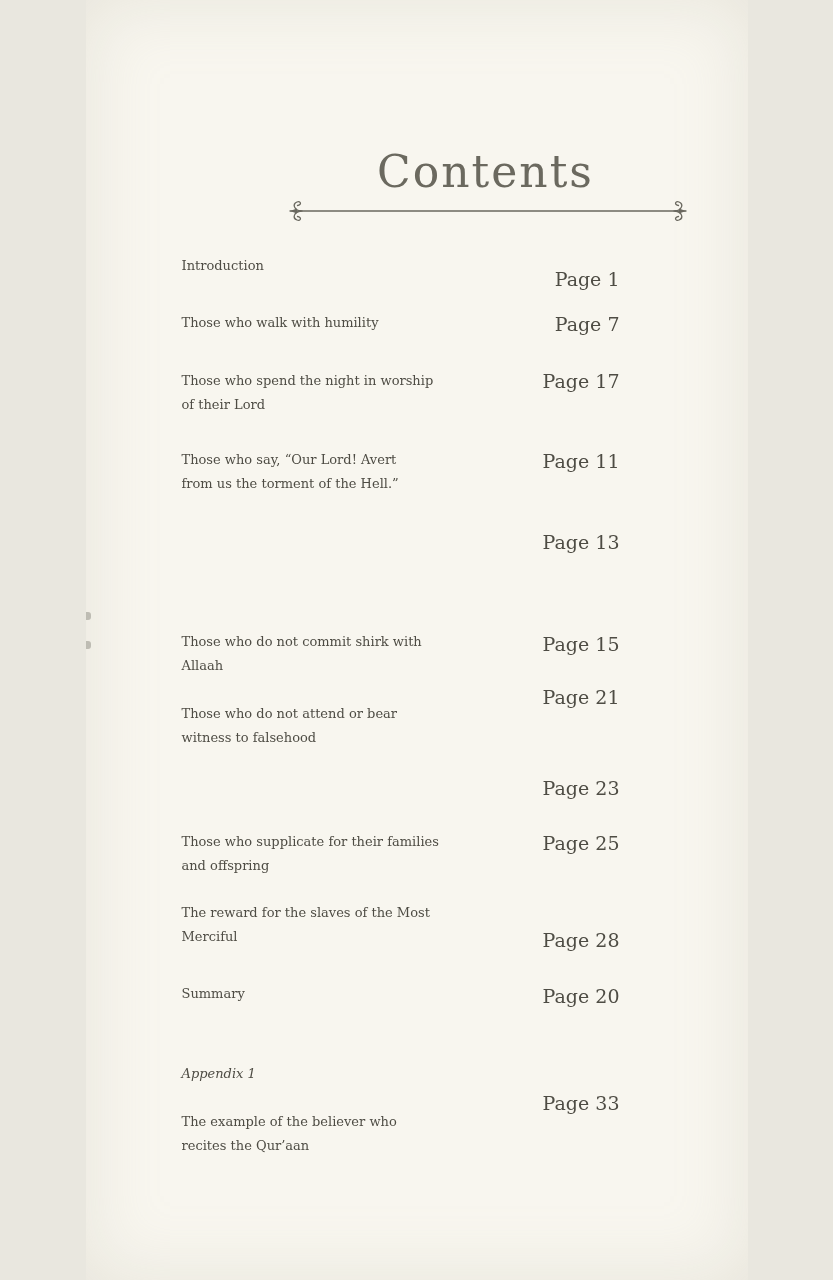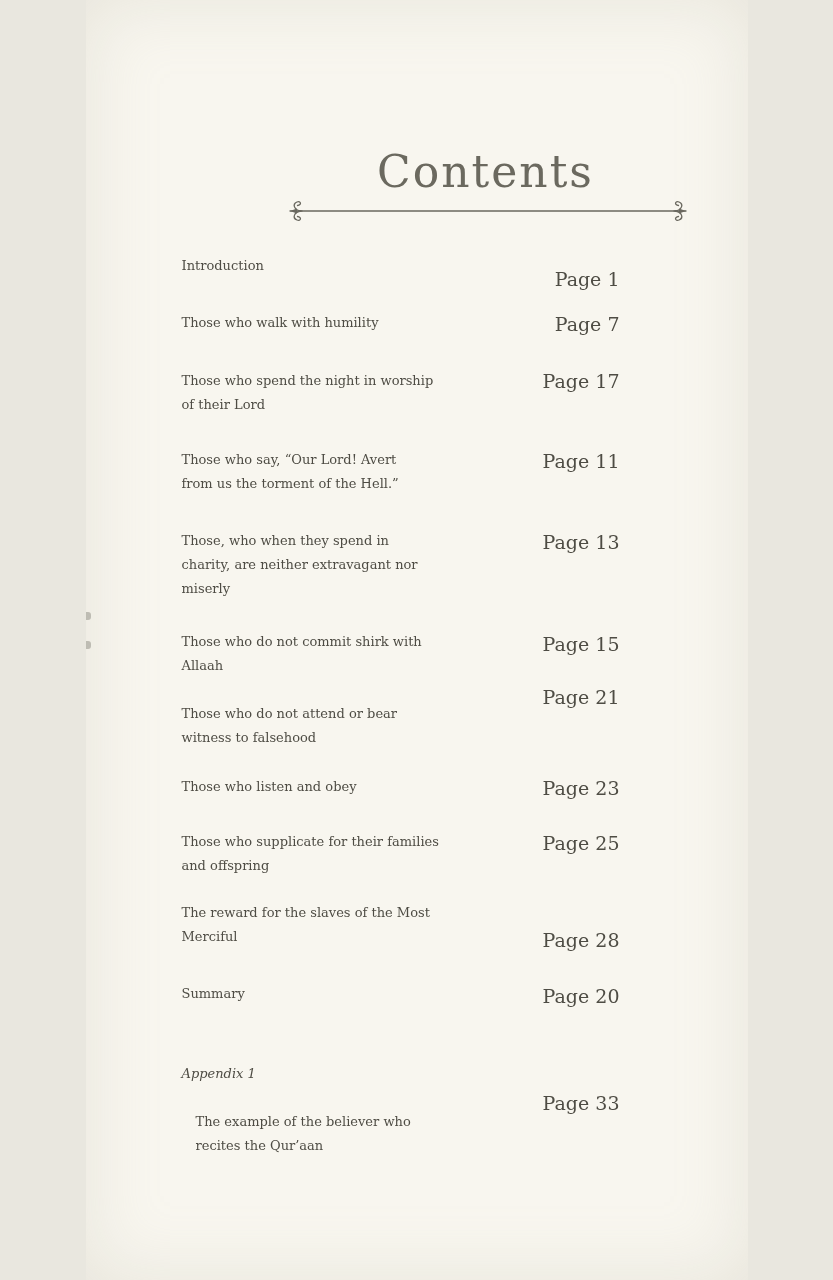--- a/index.html
+++ b/index.html
@@ -45,21 +45,21 @@
     position: absolute;
     right: 128px;
     font-size: 19px;
     line-height: 24px;
     text-align: right;
   }
   .appendix-label {
     display: block;
     font-style: italic;
   }
-  .entry-lines { display: block; white-space: pre-line; margin-left: 14px; }
+  .entry-lines { display: block; white-space: pre-line; }
   .scan-artifact {
     position: absolute;
     left: 0;
     width: 5px;
     height: 8px;
     background: rgba(95,95,82,0.35);
     border-radius: 0 3px 3px 0;
     filter: blur(0.5px);
   }
 </style>
@@ -93,34 +93,30 @@
   <div class="entry-page" style="top:312px">Page 7</div>
 
   <div class="entry-title" style="top:369px">Those who spend the night in worship
 of their Lord</div>
   <div class="entry-page" style="top:369px">Page 17</div>
 
   <div class="entry-title" style="top:448px">Those who say, “Our Lord! Avert
 from us the torment of the Hell.”</div>
   <div class="entry-page" style="top:449px">Page 11</div>
 
-  <div class="entry-title" style="top:529px">Those, who when they spend in
-charity, are neither extravagant nor
-miserly</div>
   <div class="entry-page" style="top:530px">Page 13</div>
 
   <div class="entry-title" style="top:630px">Those who do not commit shirk with
 Allaah</div>
   <div class="entry-page" style="top:632px">Page 15</div>
 
   <div class="entry-title" style="top:702px">Those who do not attend or bear
 witness to falsehood</div>
   <div class="entry-page" style="top:685px">Page 21</div>
 
-  <div class="entry-title" style="top:775px">Those who listen and obey</div>
   <div class="entry-page" style="top:776px">Page 23</div>
 
   <div class="entry-title" style="top:830px">Those who supplicate for their families
 and offspring</div>
   <div class="entry-page" style="top:831px">Page 25</div>
 
   <div class="entry-title" style="top:901px">The reward for the slaves of the Most
 Merciful</div>
   <div class="entry-page" style="top:928px">Page 28</div>
 

